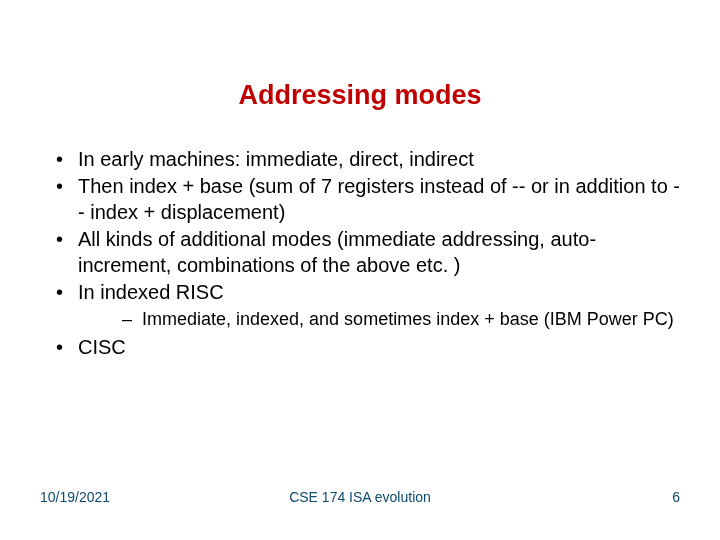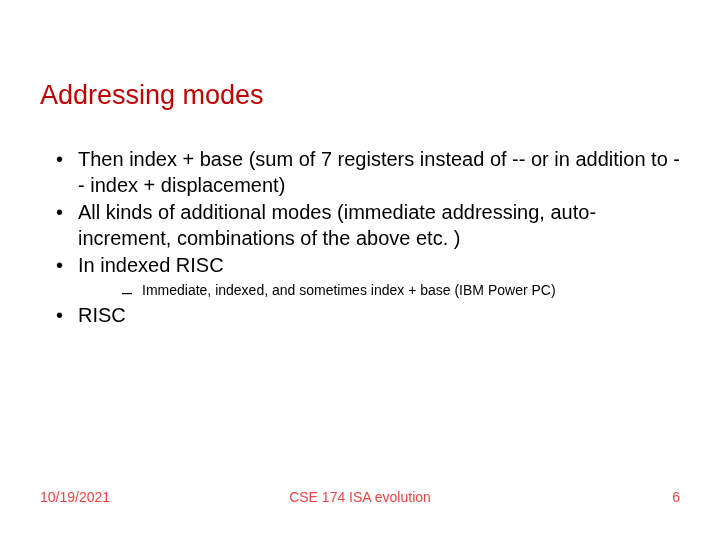--- a/index.html
+++ b/index.html
@@ -10,22 +10,22 @@
       background: #fff;
       color: #000;
       position: relative;
     }
     .slide {
       padding: 80px 40px 0 40px;
     }
     .title {
       color: #c00000;
       font-size: 27px;
-      font-weight: normal;
-      text-align: left;
+      font-weight: bold;
+      text-align: center;
       margin-bottom: 35px;
     }
     ul.main-list {
       list-style: none;
       font-size: 20px;
       line-height: 1.3;
     }
     ul.main-list > li {
       position: relative;
       padding-left: 38px;
@@ -33,21 +33,21 @@
     }
     ul.main-list > li::before {
       content: "•";
       position: absolute;
       left: 16px;
       top: 0px;
       font-size: 20px;
     }
     ul.sub-list {
       list-style: none;
-      font-size: 14px;
+      font-size: 18px;
       margin-top: 3px;
       margin-bottom: 3px;
     }
     ul.sub-list > li {
       position: relative;
       padding-left: 64px;
     }
     ul.sub-list > li::before {
       content: "–";
       position: absolute;
@@ -57,44 +57,45 @@
     }
     .footer {
       position: absolute;
       bottom: 35px;
       left: 0;
       right: 0;
       padding: 0 40px;
       display: flex;
       justify-content: space-between;
       font-size: 14px;
-      color: #ef4444;
+      color: #0c4a6e;
     }
     .footer-center {
       position: absolute;
       left: 50%;
       transform: translateX(-50%);
     }
   </style>
 </head>
 <body>
 
 <div class="slide">
   <h1 class="title">Addressing modes</h1>
   <ul class="main-list">
+    <li><span>In early machines: immediate, direct, indirect</span></li>
     <li><span>Then index + base (sum of 7 registers instead of -- or in addition to -- index + displacement)</span></li>
     <li><span>All kinds of additional modes (immediate addressing, auto-increment, combinations of the above etc. )</span></li>
     <li>
       <span>In indexed RISC</span>
       <ul class="sub-list">
         <li><span>Immediate, indexed, and sometimes index + base (IBM Power PC)</span></li>
       </ul>
     </li>
     <li>
-      <span>RISC</span>
+      <span>CISC</span>
     </li>
   </ul>
 </div>
 
 <div class="footer">
   <span>10/19/2021</span>
   <span class="footer-center">CSE 174 ISA evolution</span>
   <span>6</span>
 </div>
 

